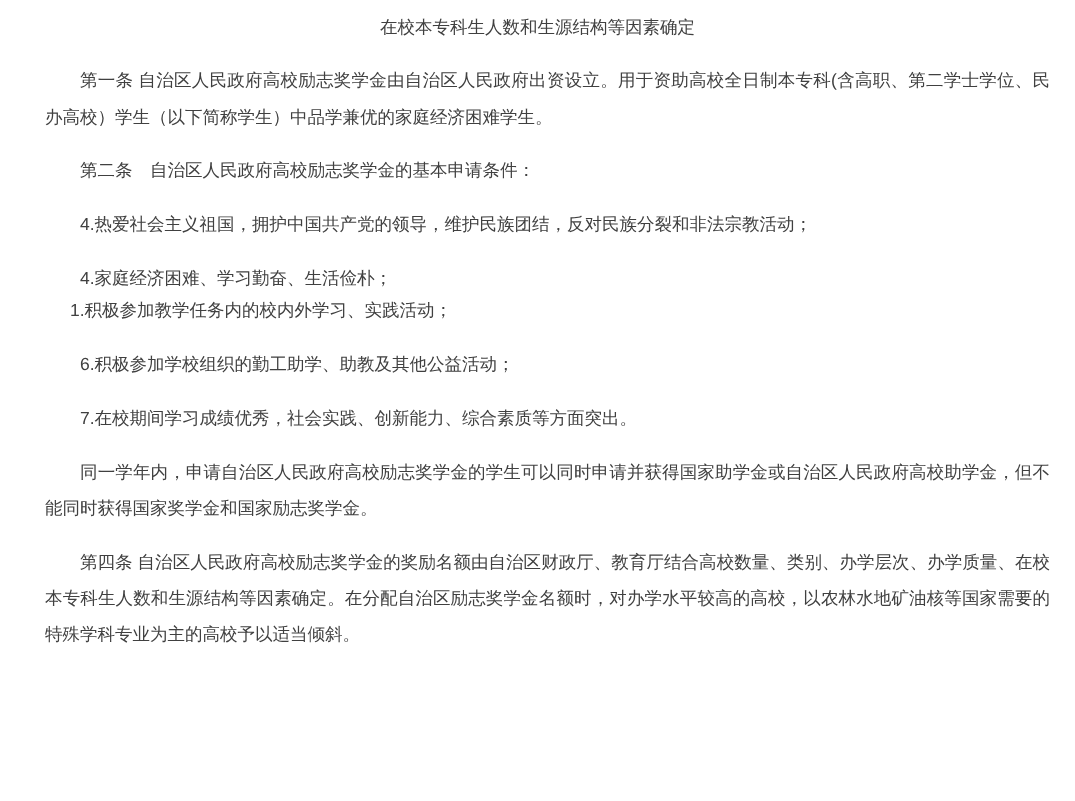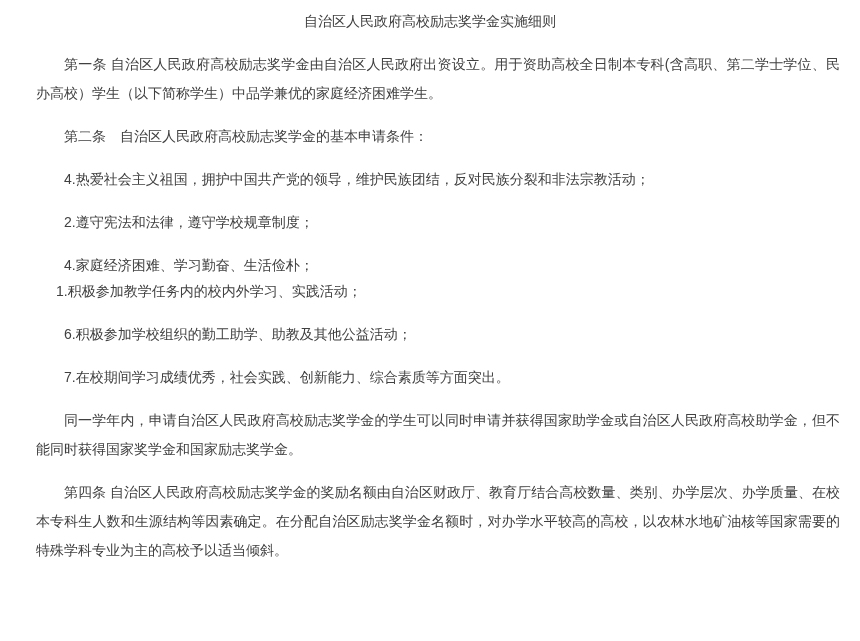--- a/index.html
+++ b/index.html
@@ -35,30 +35,29 @@
   }
   
   .doc-body p.tight {
     margin-top: -17px;
     text-indent: 20px;
   }
 </style>
 </head>
 <body>
 
-<h1 class="doc-title">自治区人民政府高校励志奖学金实施细则</h1>
+<h1 class="doc-title">在校本专科生人数和生源结构等因素确定</h1>
 
 <div class="doc-body">
   <p>第一条 自治区人民政府高校励志奖学金由自治区人民政府出资设立。用于资助高校全日制本专科(含高职、第二学士学位、民办高校）学生（以下简称学生）中品学兼优的家庭经济困难学生。</p>
 
   <p>第二条　自治区人民政府高校励志奖学金的基本申请条件：</p>
 
   <p>4.热爱社会主义祖国，拥护中国共产党的领导，维护民族团结，反对民族分裂和非法宗教活动；</p>
 
-  <p>2.遵守宪法和法律，遵守学校规章制度；</p>
 
 
   <p>4.家庭经济困难、学习勤奋、生活俭朴；</p>
 
   <p class="tight">1.积极参加教学任务内的校内外学习、实践活动；</p>
 
   <p>6.积极参加学校组织的勤工助学、助教及其他公益活动；</p>
 
   <p>7.在校期间学习成绩优秀，社会实践、创新能力、综合素质等方面突出。</p>
 

